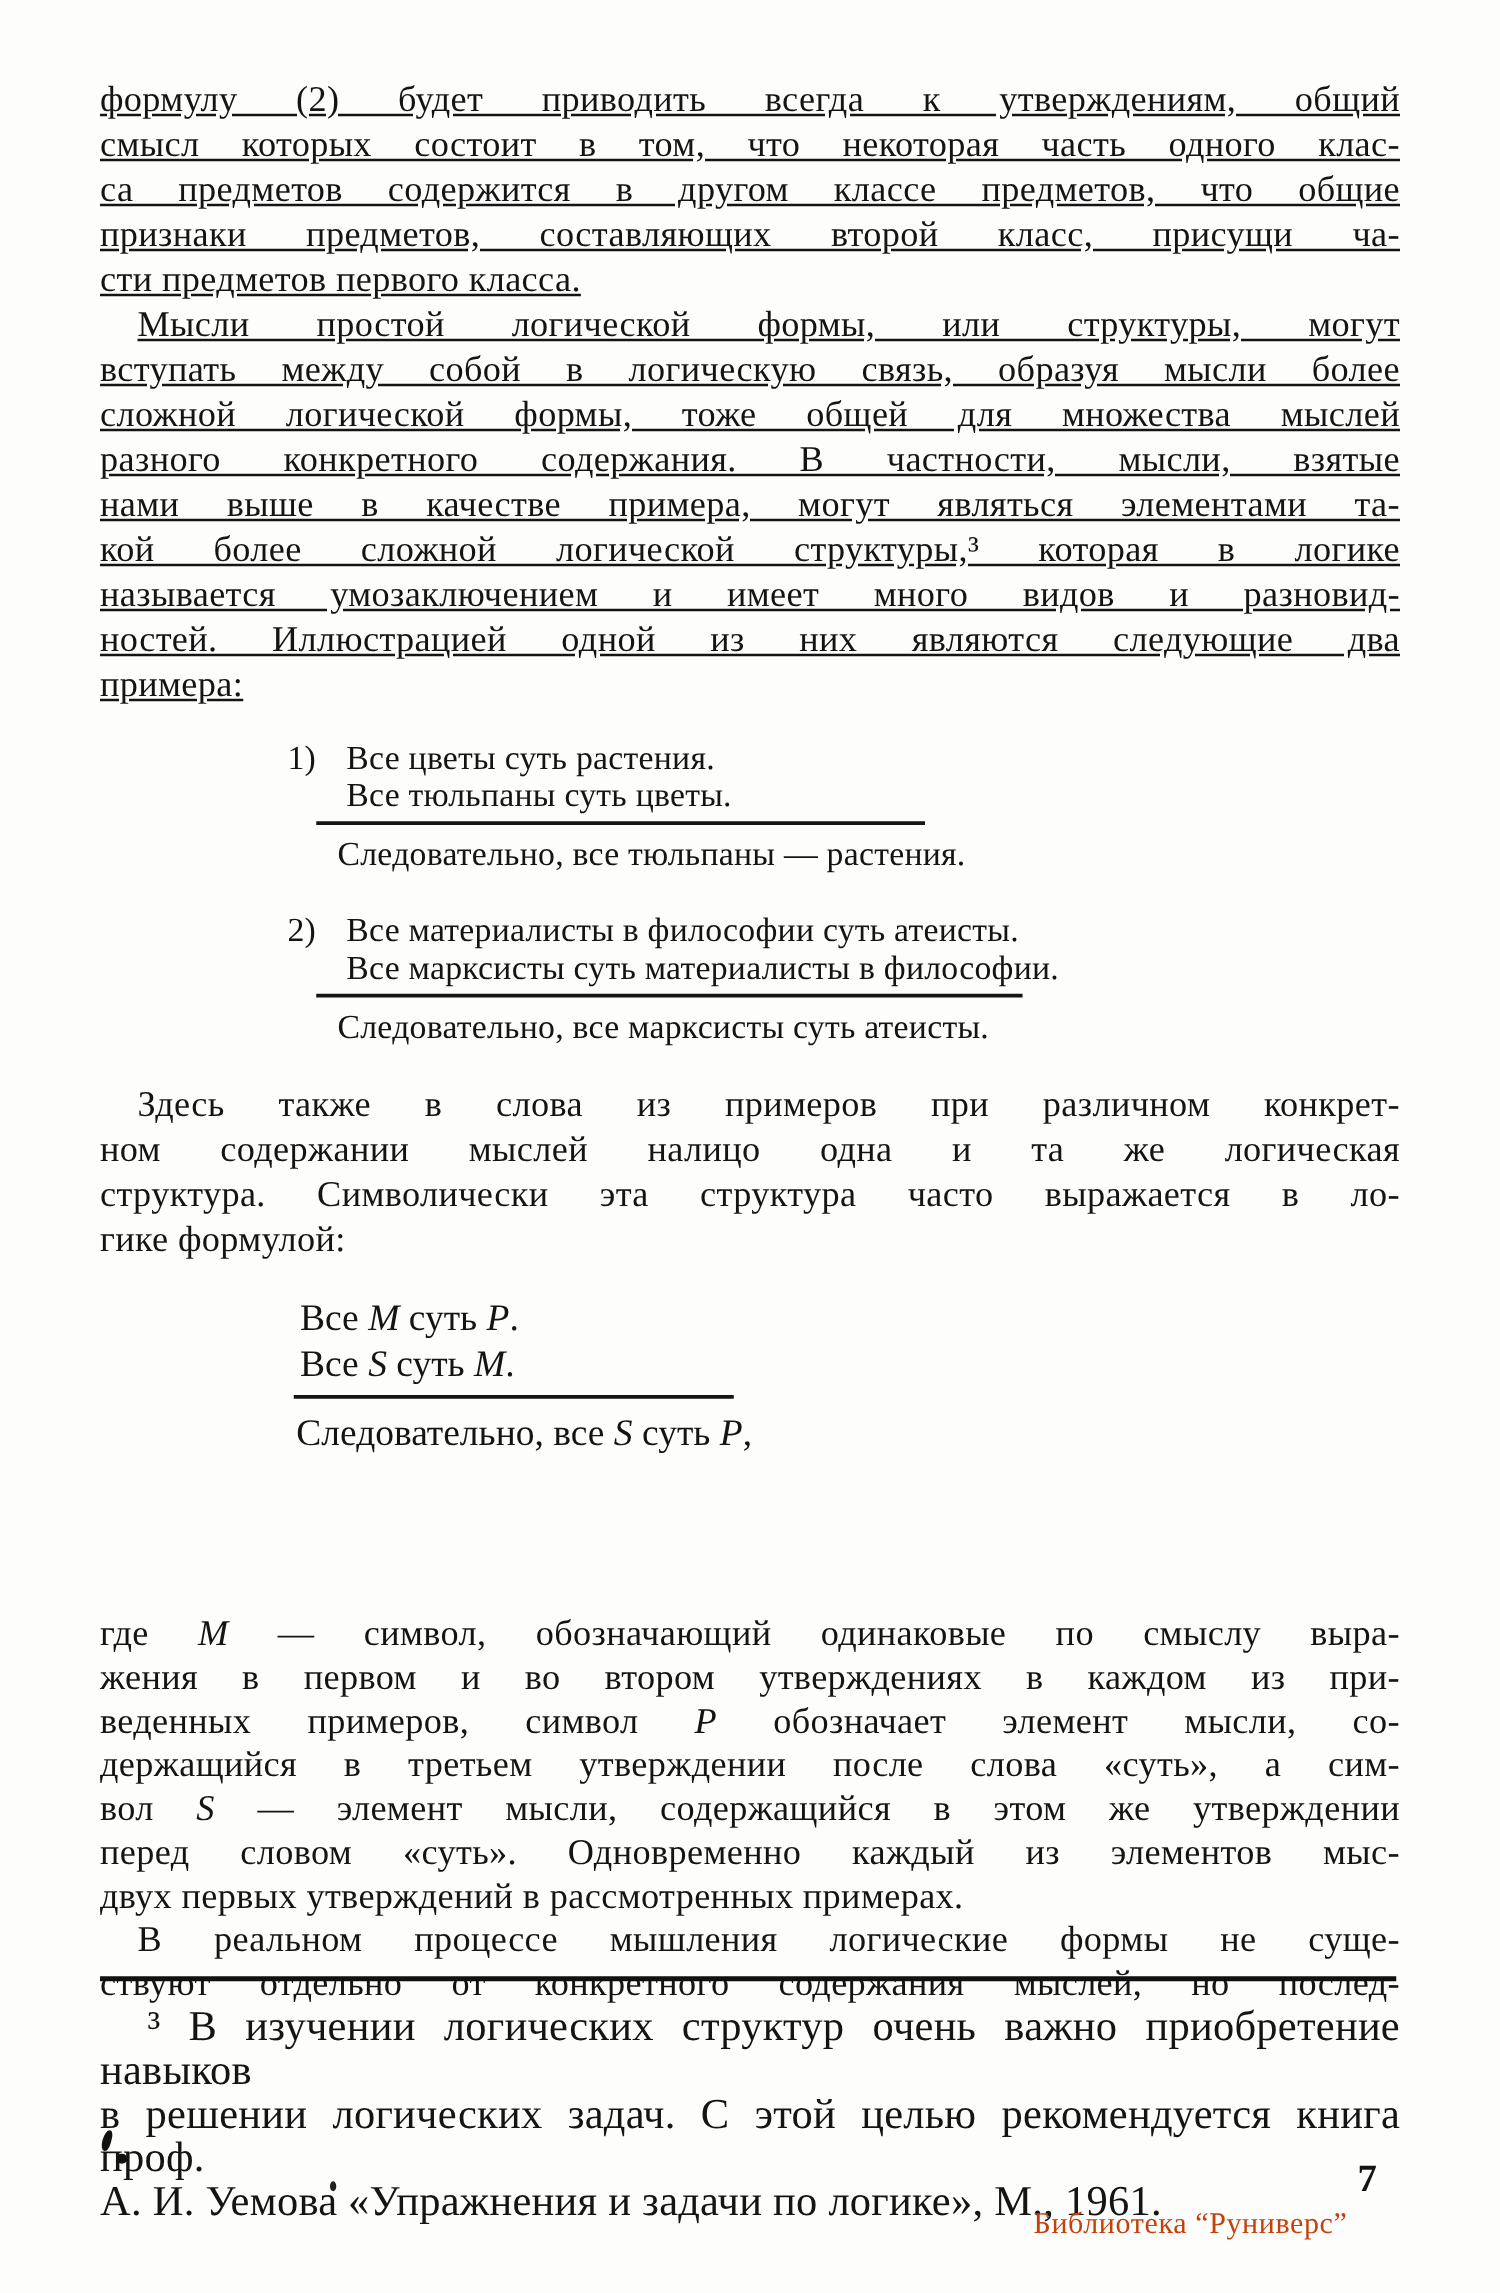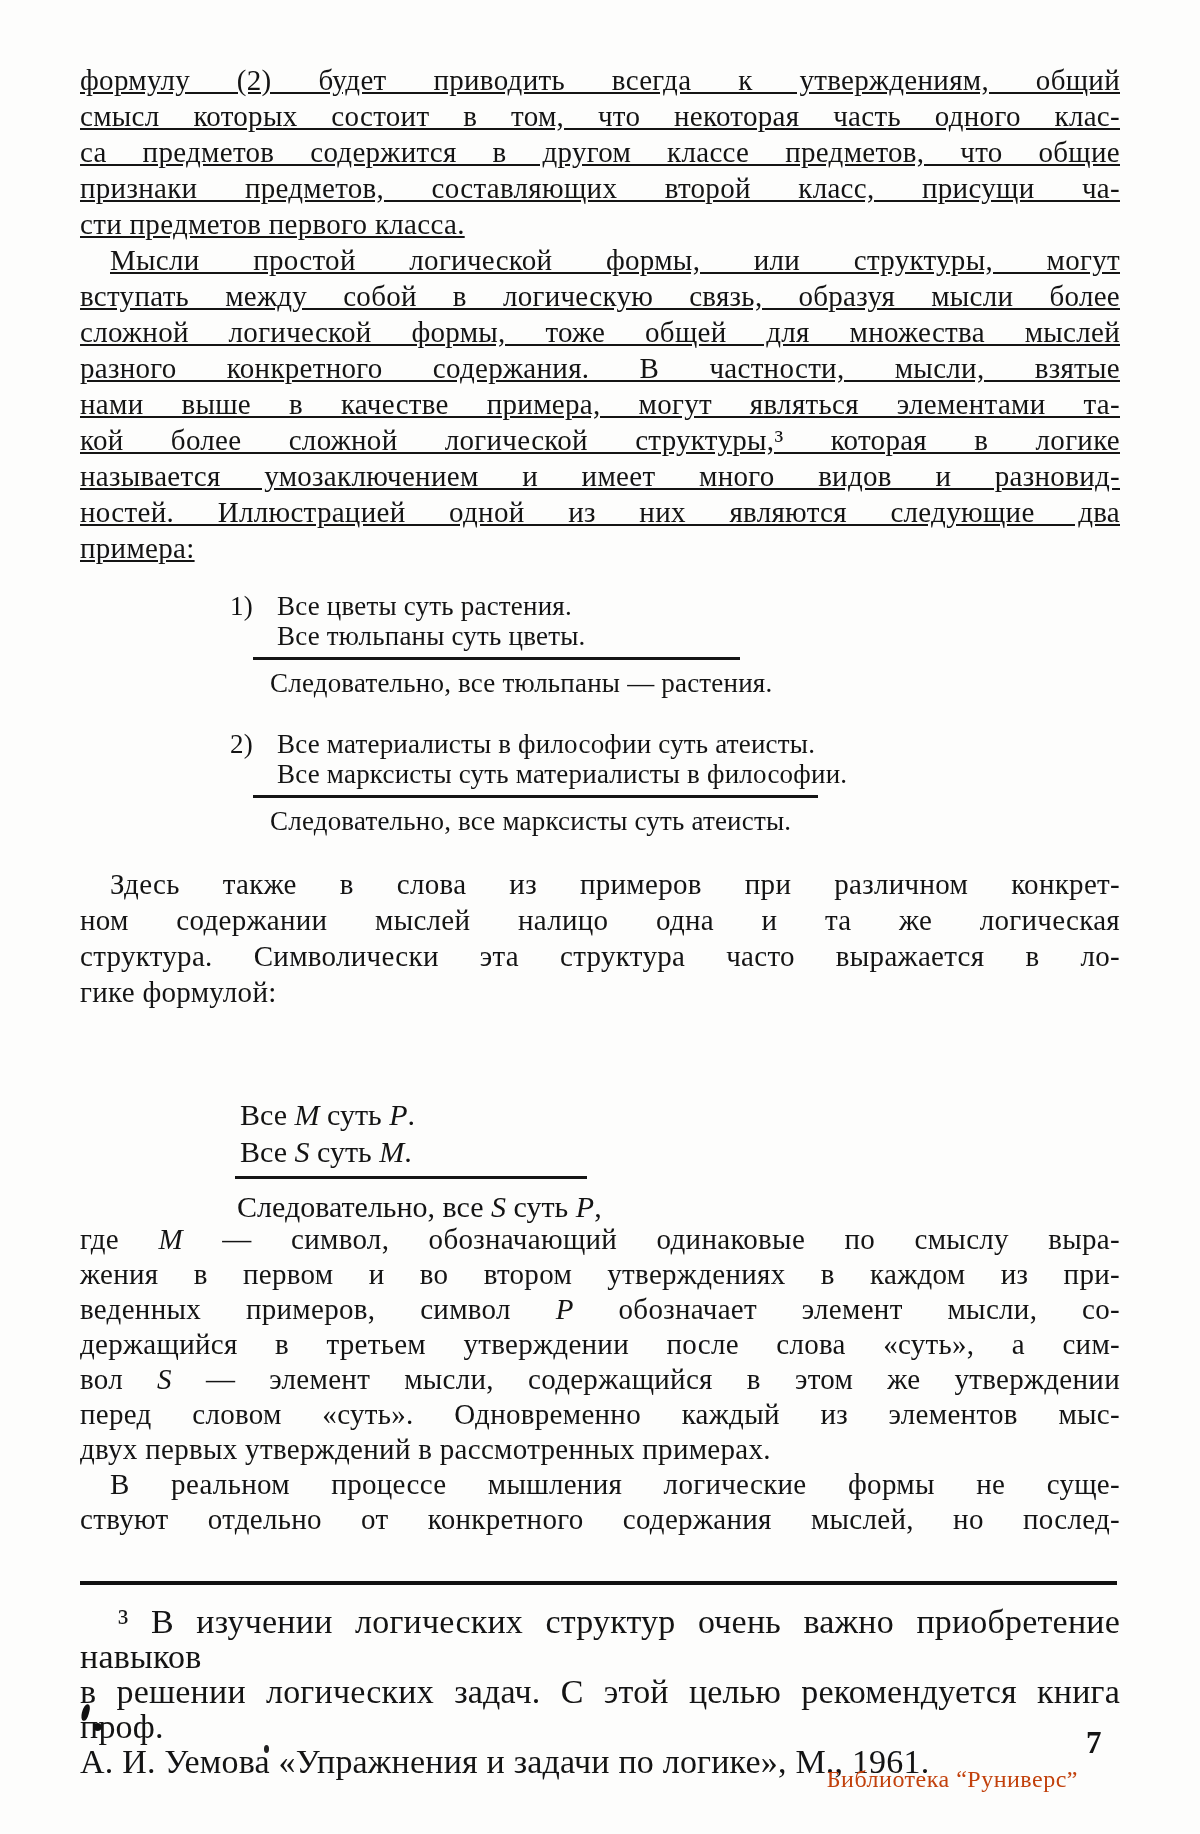--- a/index.html
+++ b/index.html
@@ -26,30 +26,30 @@
   .example { position: absolute; left: 230px; font-size: 27px; line-height: 30px; letter-spacing: 0.2px; }
   .ex-head { display: flex; }
   .ex-num { width: 47px; flex: 0 0 47px; }
   .ex-premises .tl, .plain .tl { text-align: right; text-align-last: left; }
   .ex-rule { height: 3px; background: #151515; margin-top: 6px; margin-left: 23px; }
   .ex-rule.r1 { width: 487px; }
   .ex-rule.r2 { width: 565px; }
   .ex-conclusion { margin-top: 8px; margin-left: 40px; }
 
   
-  .formula { position: absolute; left: 240px; top: 1096px; font-size: 30px; line-height: 37px; }
+  .formula { position: absolute; left: 240px; top: 1036px; font-size: 30px; line-height: 37px; }
   .formula .tl { text-align: left; text-align-last: left; }
   .f-rule { height: 3px; background: #151515; width: 352px; margin-left: -5px; margin-top: 6px; }
   .f-conclusion { margin-top: 9px; margin-left: -3px; }
   i { font-style: italic; }
 
   
   .p1p2 { top: 62px; text-decoration: underline; }
   .p3 { top: 866px; }
-  .p4p5 { top: 1222px; }
+  .p4p5 { top: 1290px; }
   .p4p5 .tl { line-height: 35px; }
 
   
   .fn-rule { top: 1581px; left: 80px; width: 1037px; height: 4px; background: #111; }
   .footnote { top: 1604px; font-size: 34px; line-height: 35px; letter-spacing: 0.2px; }
 
   
   .page-number { top: 1725px; left: 1086px; font-size: 31px; font-weight: bold; }
   .watermark { top: 1766px; left: 780px; width: 298px; text-align: right; font-size: 24px; letter-spacing: 0.5px; }
 

